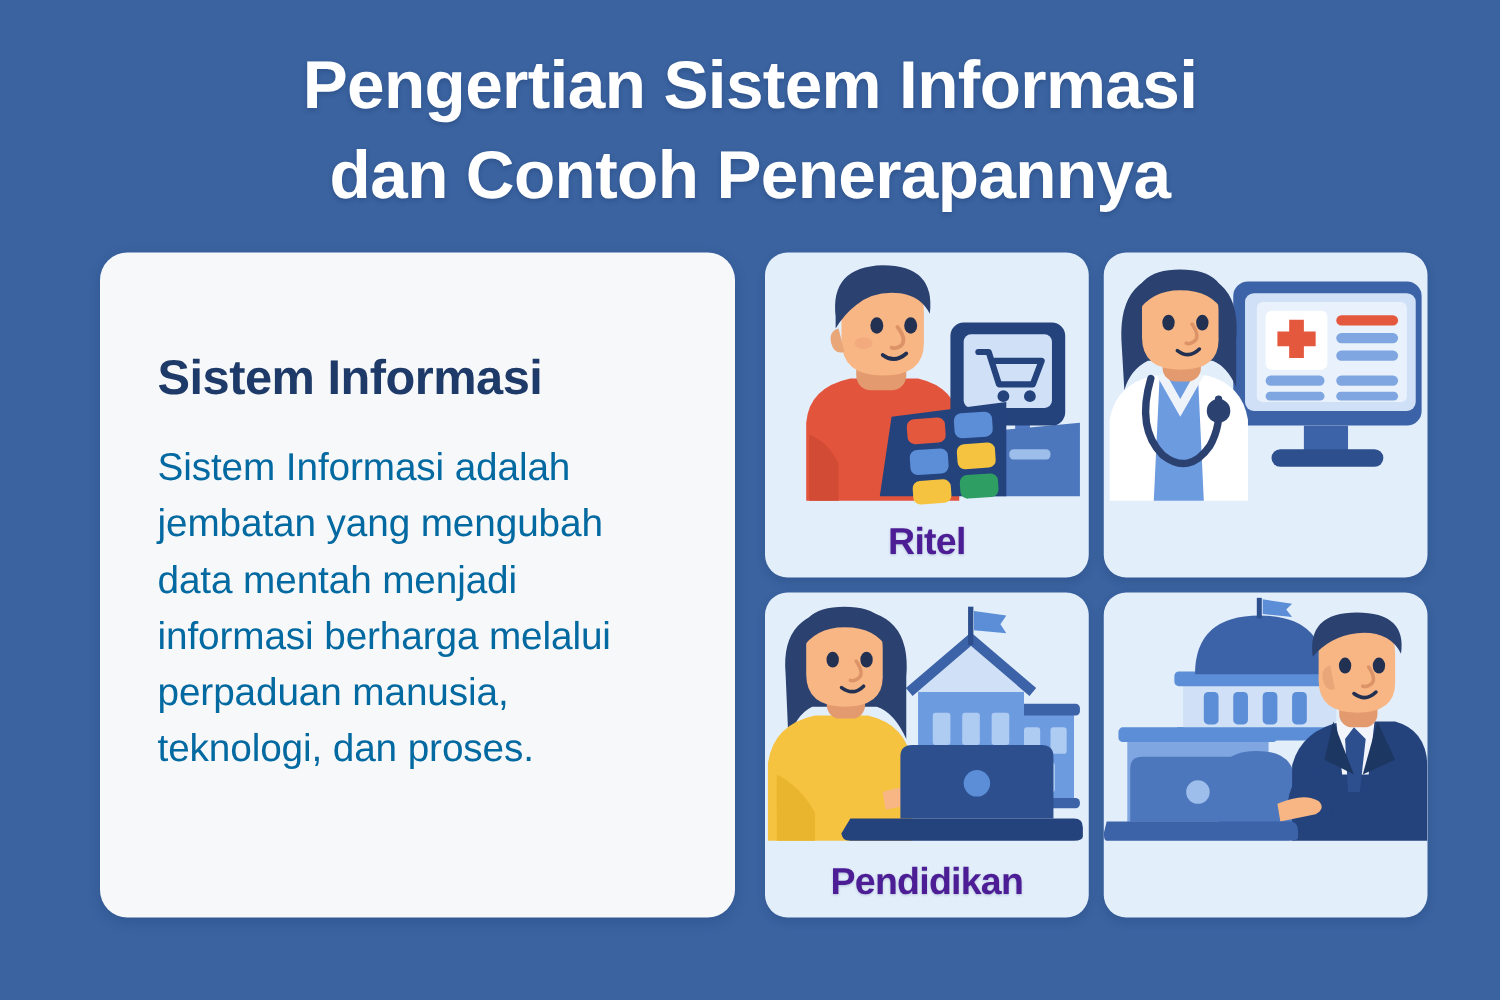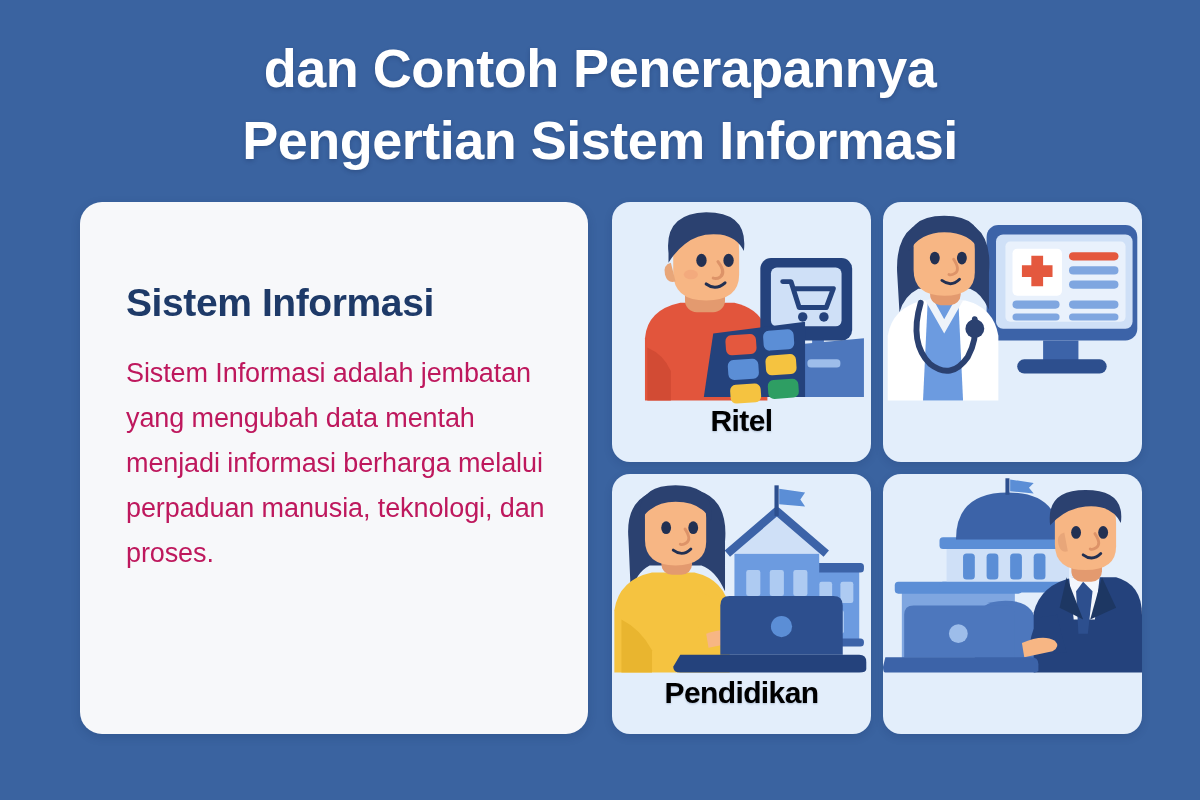--- a/index.html
+++ b/index.html
@@ -48,22 +48,22 @@
     flex:none;
   }
   .def-heading {
     color:#1e3a68;
     font-size:39px;
     font-weight:bold;
     letter-spacing:-0.4px;
     margin-bottom:26px;
   }
   .def-body {
-    color:#be185d;
-    font-size:27px;
+    color:#0369a1;
+    font-size:31px;
     line-height:45px;
     letter-spacing:-0.1px;
   }
   
   .icon-grid {
     flex:1;
     display:grid;
     grid-template-columns:1fr 1fr;
     grid-template-rows:1fr 1fr;
     gap:12px;
@@ -76,40 +76,40 @@
     box-shadow:0 3px 8px rgba(18,40,80,.16);
   }
   .icon-art {
     position:absolute;
     left:0; top:0;
     width:100%; height:78%;
   }
   .icon-art svg { width:100%; height:100%; display:block; }
   .icon-label {
     position:absolute;
-    left:0; bottom:24px;
+    left:0; bottom:11px;
     width:100%;
     text-align:center;
-    color:#000000;
+    color:#4c1d95;
     font-size:30px;
     font-weight:bold;
     letter-spacing:-0.6px;
     text-shadow:0 1px 2px rgba(30,58,104,.25);
     margin-top:40px;
   }
   .icon-label.tight { font-size:28px; letter-spacing:-1.2px; }
 </style>
 </head>
 <body>
 
 <div id="infographic">
 
   <div class="title-block">
+    <div class="title-line">Pengertian Sistem Informasi</div>
     <div class="title-line">dan Contoh Penerapannya</div>
-    <div class="title-line">Pengertian Sistem Informasi</div>
   </div>
 
   <div class="content">
 
     <div class="def-card">
       <div class="def-heading">Sistem Informasi</div>
       <div class="def-body">Sistem Informasi adalah jembatan yang mengubah data mentah menjadi informasi berharga melalui perpaduan manusia, teknologi, dan proses.</div>
     </div>
 
     <div class="icon-grid">

